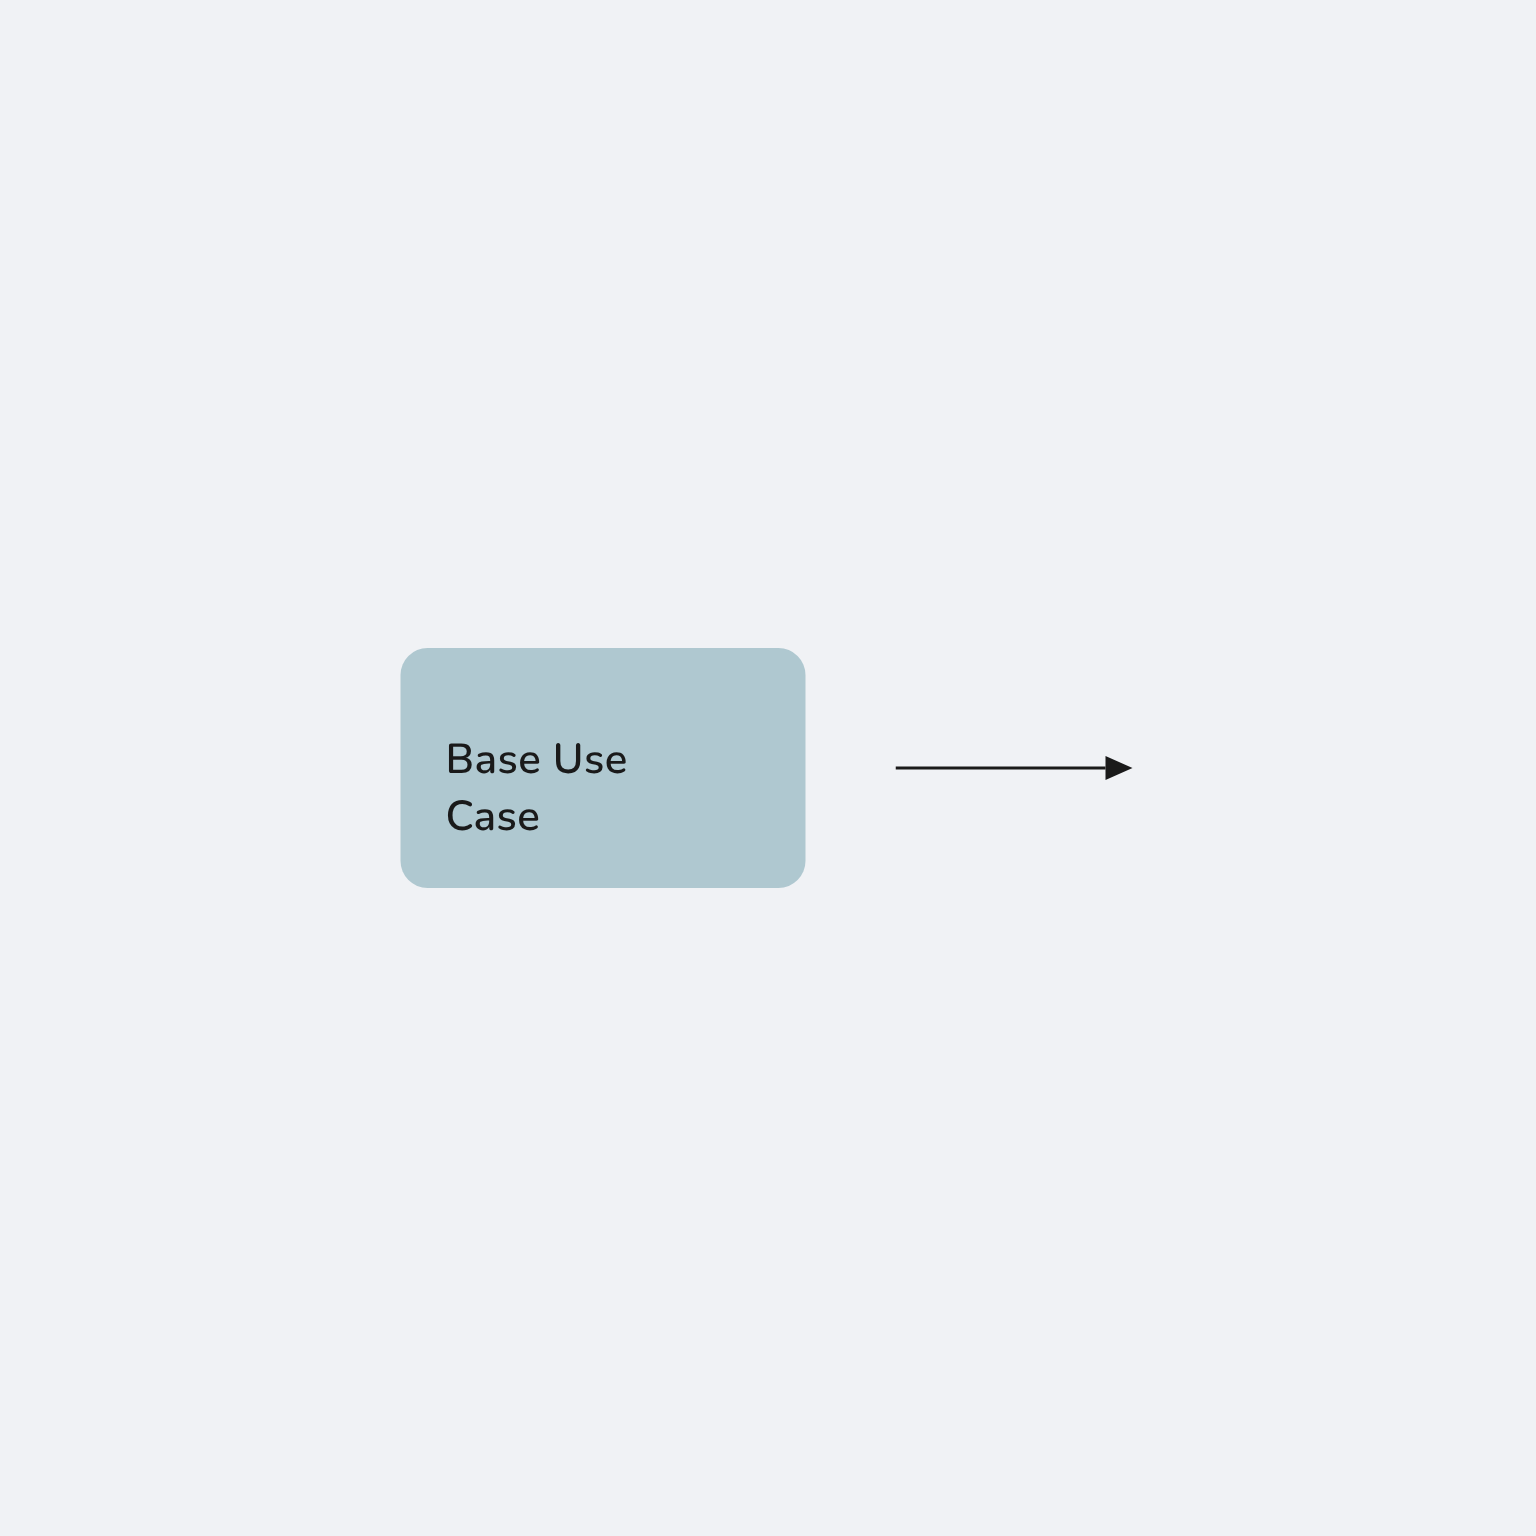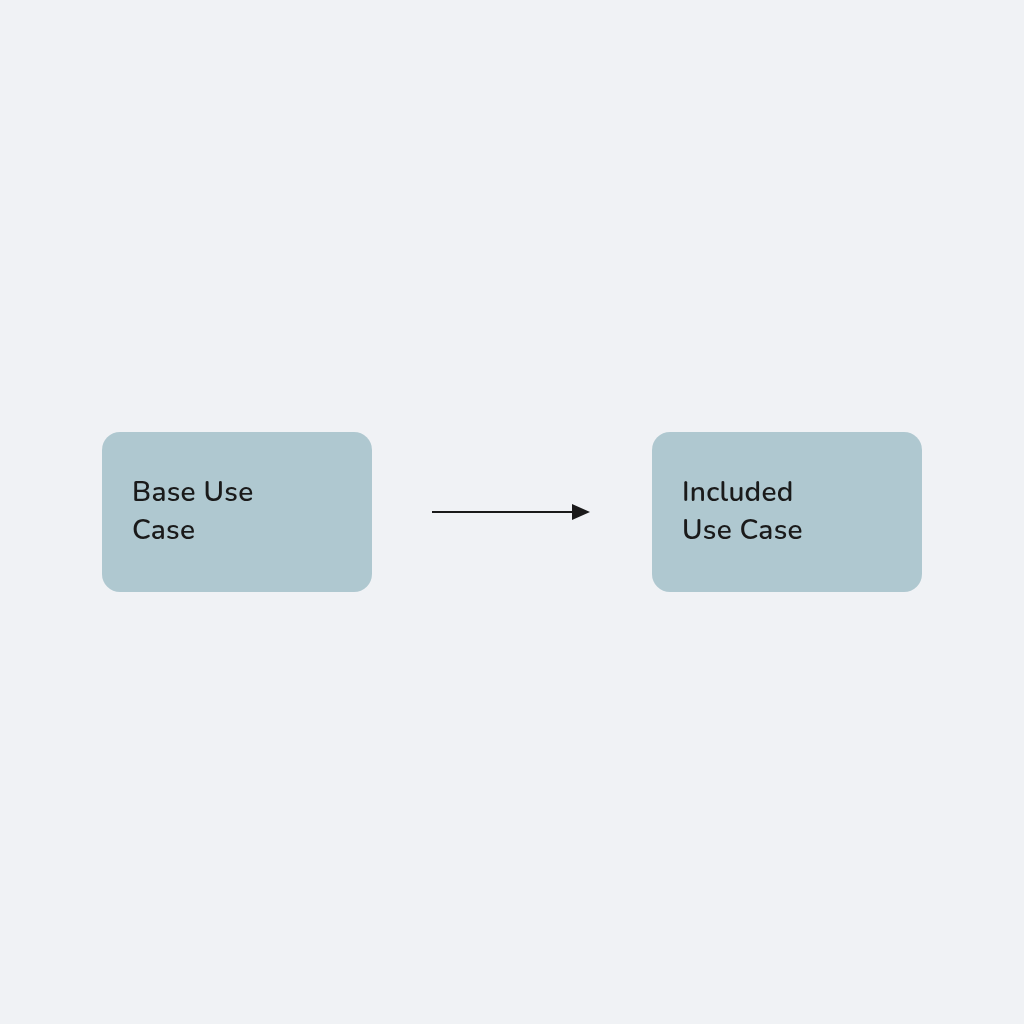--- a/index.html
+++ b/index.html
@@ -25,21 +25,21 @@
       justify-content: center;
       gap: 60px;
     }
 
     .use-case-box {
       background-color: #afc8d0;
       border-radius: 18px;
       width: 270px;
       height: 160px;
       display: flex;
-      align-items: center;
+      align-items: flex-end;
       justify-content: flex-start;
       padding: 28px 30px;
     }
 
     .use-case-box .label {
       font-size: 28px;
       font-weight: 600;
       color: #1a1a1a;
       line-height: 1.35;
       font-family: 'Arial Rounded MT Bold', 'Nunito', 'Arial', sans-serif;
@@ -67,17 +67,14 @@
     <span class="label">Base Use<br>Case</span>
   </div>
 
   <div class="arrow-container">
     <svg class="arrow-svg" viewBox="0 0 160 30" xmlns="http://www.w3.org/2000/svg">
       <line x1="0" y1="15" x2="140" y2="15" stroke="#1a1a1a" stroke-width="2"></line>
       <polygon points="140,7 158,15 140,23" fill="#1a1a1a"></polygon>
     </svg>
   </div>
 
-  <div class="use-case-box">
-    <span class="label">Included<br>Use Case</span>
-  </div>
 
 </div>
 
 </body></html>

